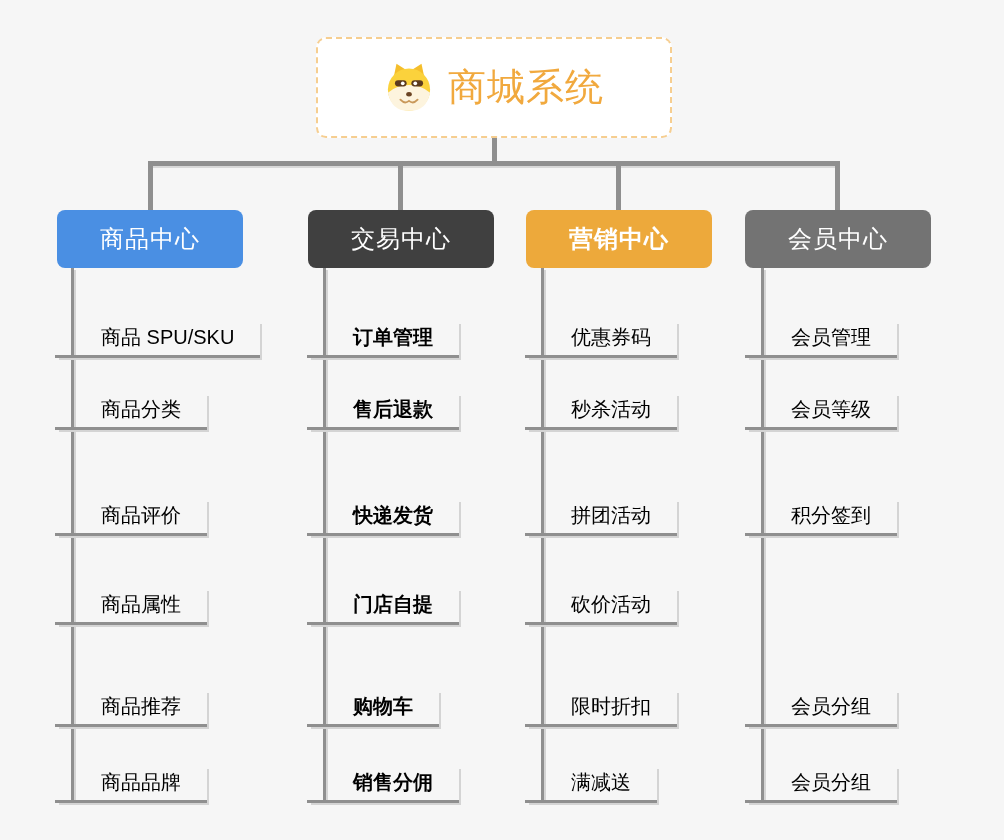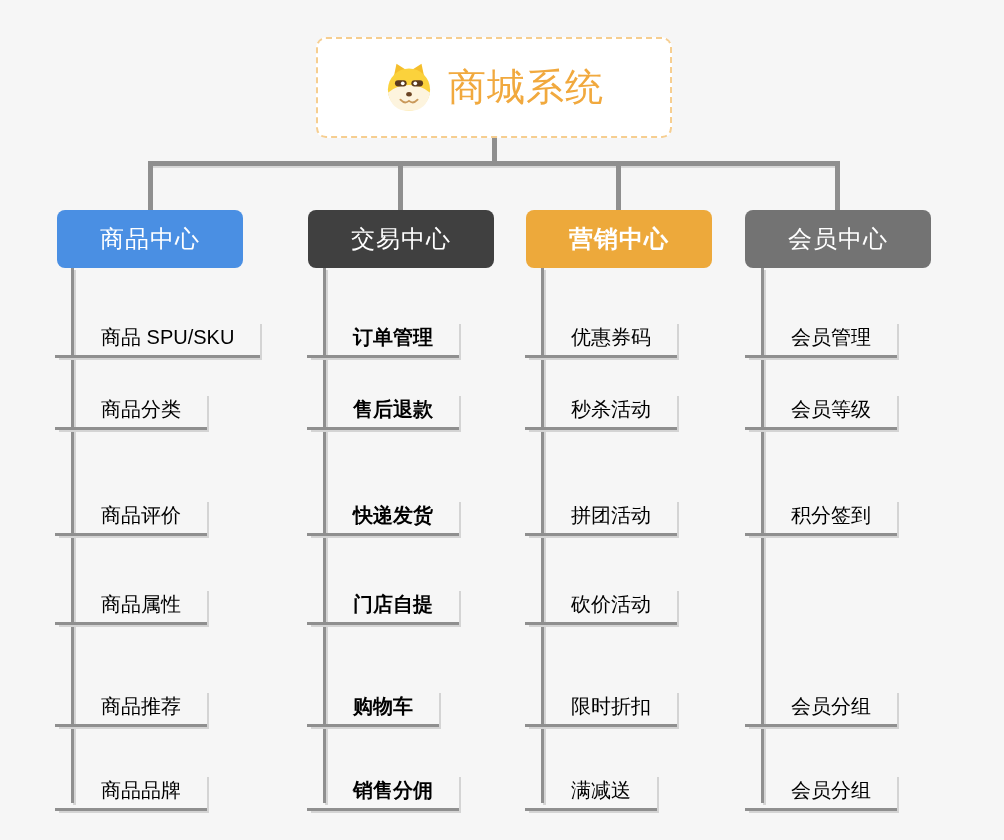--- a/index.html
+++ b/index.html
@@ -48,21 +48,21 @@
   .leaf{
     position:absolute;left:0;display:inline-block;
     box-sizing:border-box;height:38px;line-height:34px;
     padding-left:46px;padding-right:26px;
     border-bottom:3px solid #8F8F8F;
     box-shadow:3px 3px 0 -1px #D4D4D4;
     font-size:20px;color:#000000;white-space:nowrap;
     cursor:pointer;
   }
   .r0{top:52px;} .r1{top:124px;} .r2{top:230px;}
-  .r3{top:319px;} .r4{top:421px;} .r5{top:497px;margin-top:8px;}
+  .r3{top:319px;} .r4{top:421px;} .r5{top:497px;}
 </style>
 </head>
 <body>
 
 <div id="canvas">
 
   <div class="root">
     <svg class="dog" viewBox="0 0 64 64" aria-hidden="true">
       <polygon points="12,20 16,1 30,10" fill="#F5BE2B"></polygon>
       <polygon points="52,20 48,1 34,10" fill="#F5BE2B"></polygon>

